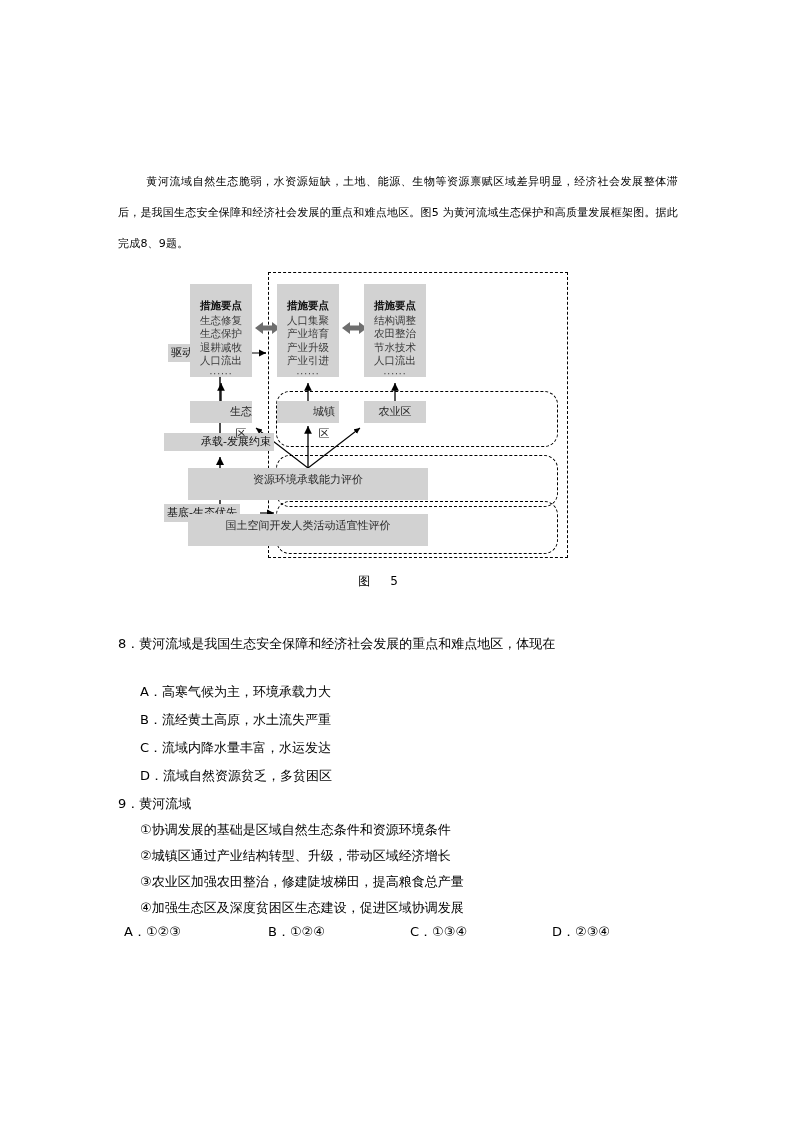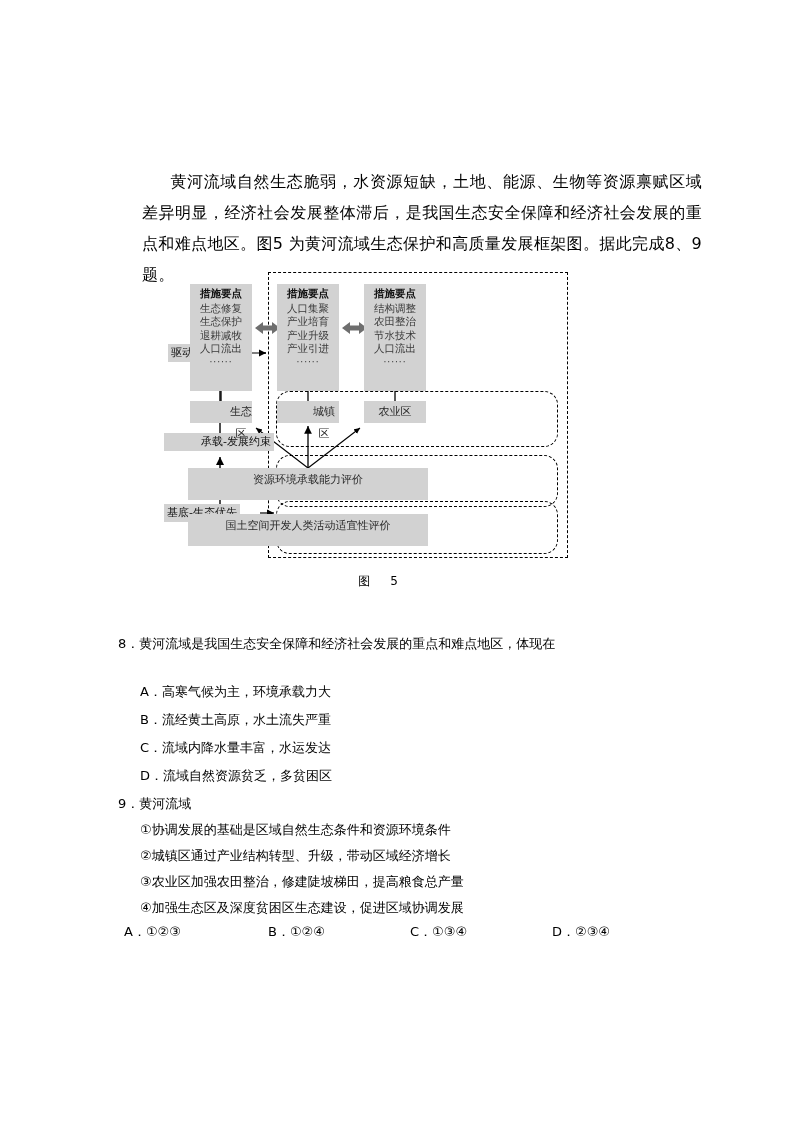--- a/index.html
+++ b/index.html
@@ -22,25 +22,24 @@
     width: 794px;
     height: 1123px;
   }
 
   
   .intro {
     position: absolute;
     left: 118px;
     top: 166px;
     width: 560px;
-    font-size: 16px;
+    font-size: 11px;
     line-height: 31px;
     text-align: justify;
     letter-spacing: 0.2px;
-    margin-left: 24px;
   }
   .intro .indent { display: inline-block; width: 28px; }
 
   
   .figure {
     position: absolute;
     left: 160px;
     top: 272px;
     width: 440px;
     height: 290px;
@@ -78,22 +77,22 @@
     background: #d2d2d2;
     box-sizing: border-box;
     text-align: center;
     color: #2a2a2a;
   }
 
   
   .measure {
     top: 12px;
     width: 62px;
-    height: 107px;
-    padding-top: 3px;
+    height: 93px;
+    padding-top: 15px;
     font-size: 10.5px;
     line-height: 13.6px;
   }
   .measure .m-title {
     font-weight: bold;
     color: #111;
     font-size: 10.5px;
     display: block;
     margin-bottom: 1px;
   }

